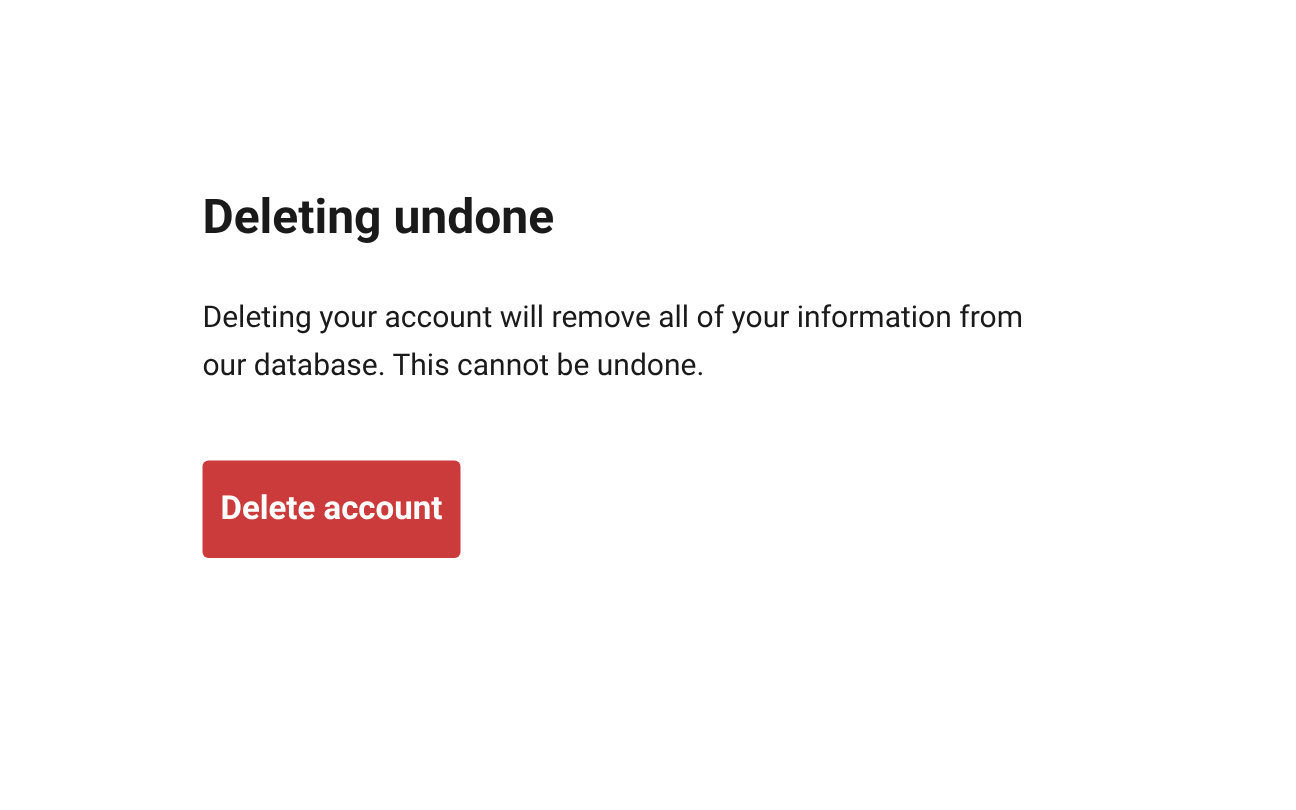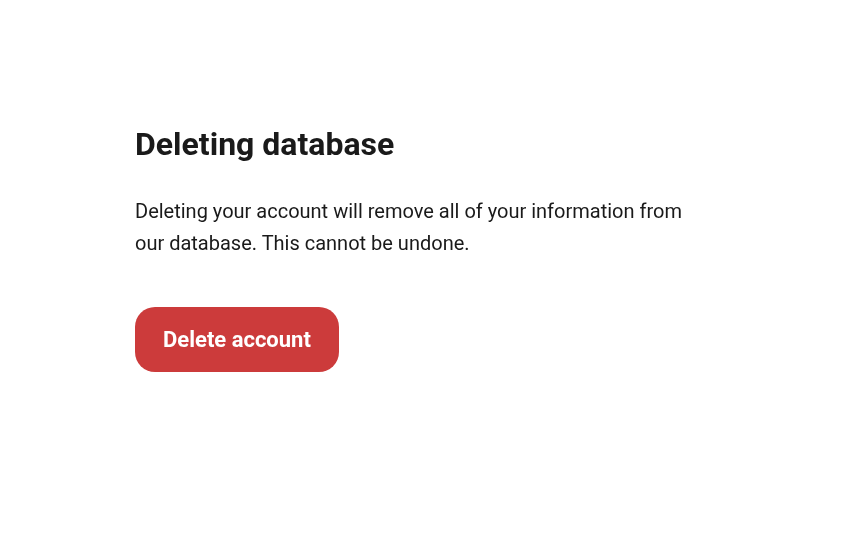--- a/index.html
+++ b/index.html
@@ -32,26 +32,26 @@
       line-height: 1.6;
       margin-bottom: 48px;
     }
     .delete-btn {
       display: inline-block;
       background: #CC3B3B;
       color: #ffffff;
       font-size: 22px;
       font-weight: 700;
       border: none;
-      border-radius: 20px;
-      padding: 20px 28px;
+      border-radius: 4px;
+      padding: 20px 12px;
       cursor: pointer;
       font-family: inherit;
     }
   </style>
 </head>
 <body>
 
 <div class="container">
-  <h1 class="heading">Deleting database</h1>
+  <h1 class="heading">Deleting undone</h1>
   <p class="description">Deleting your account will remove all of your information from our database. This cannot be undone.</p>
   <button class="delete-btn">Delete account</button>
 </div>
 
 </body></html>

